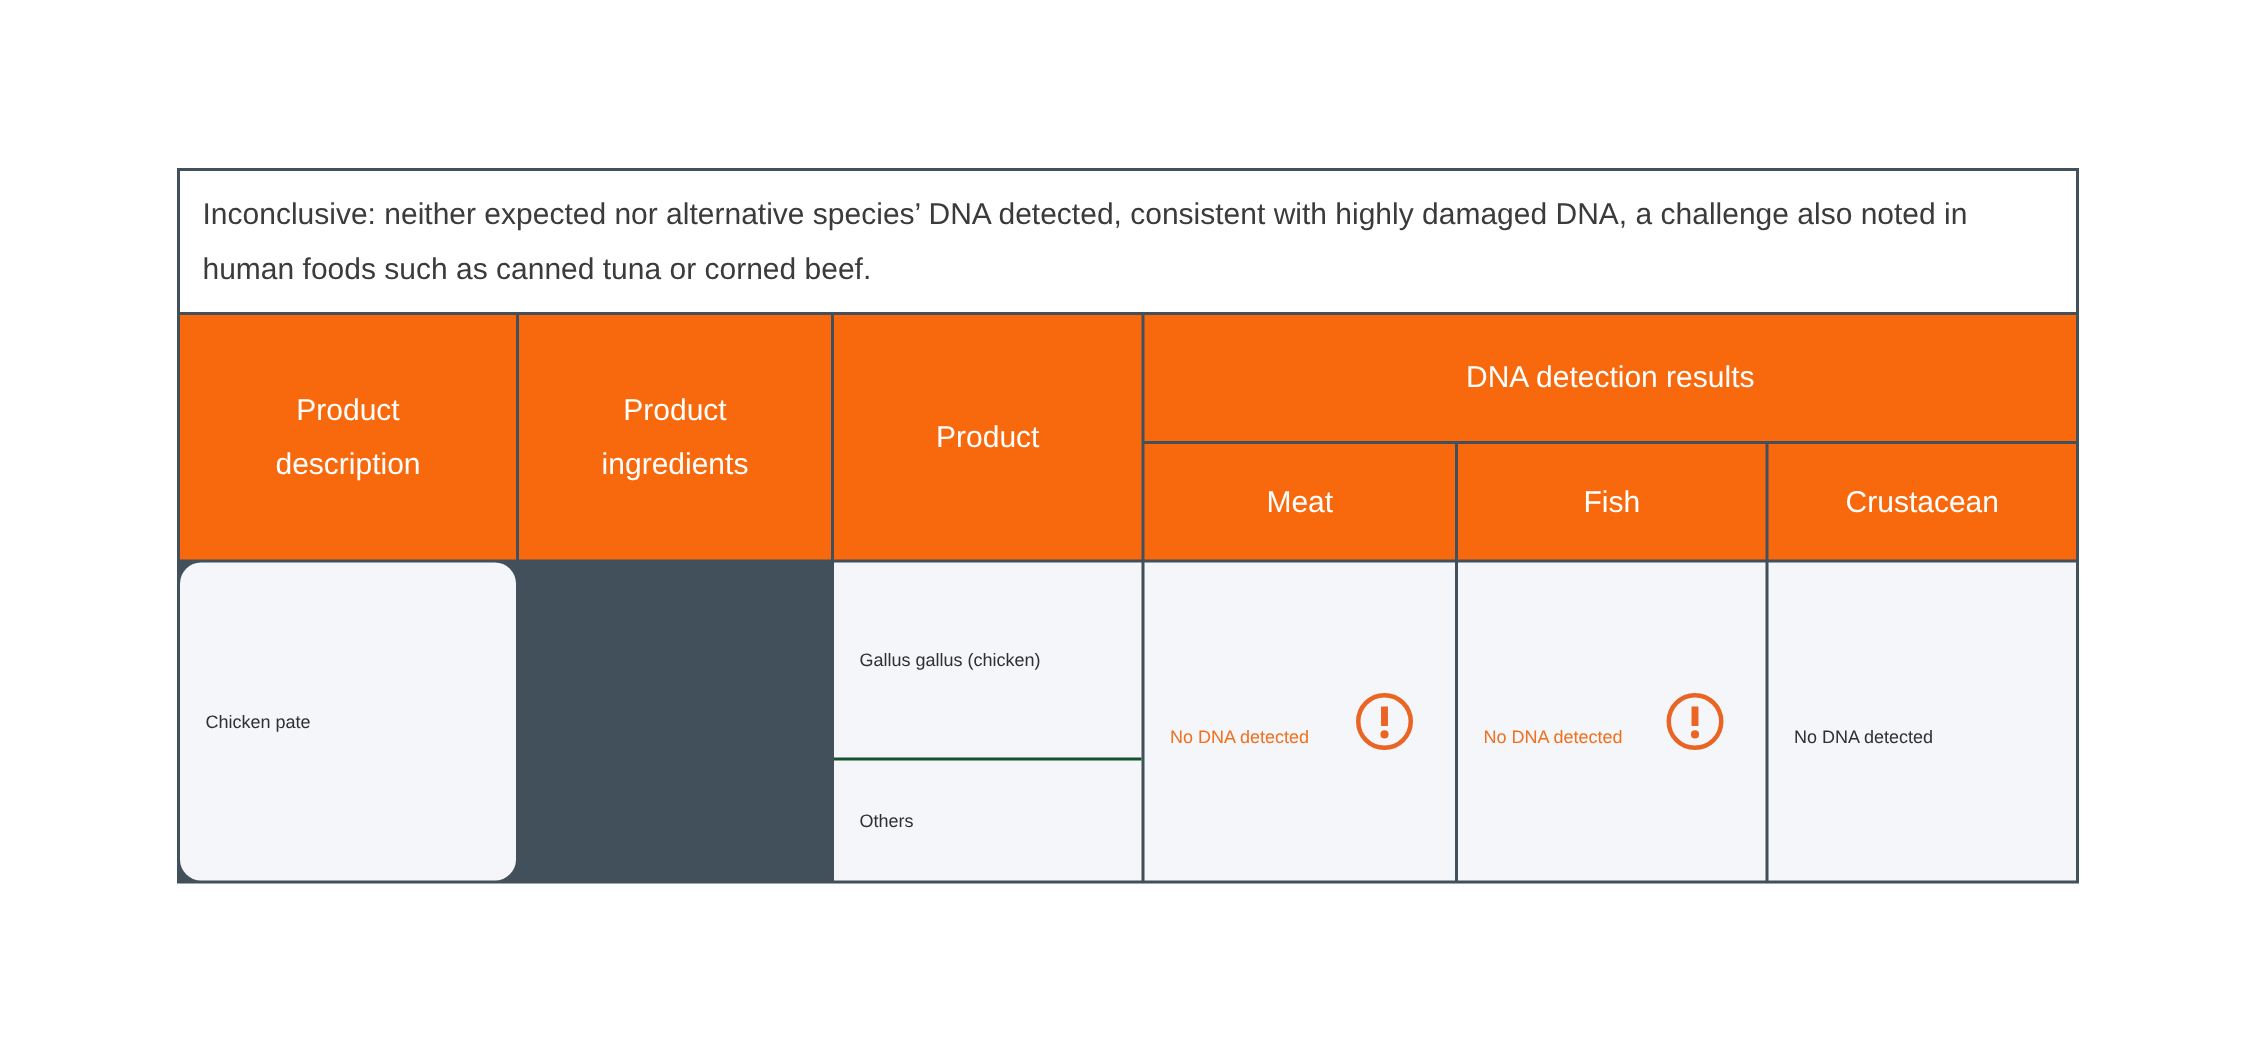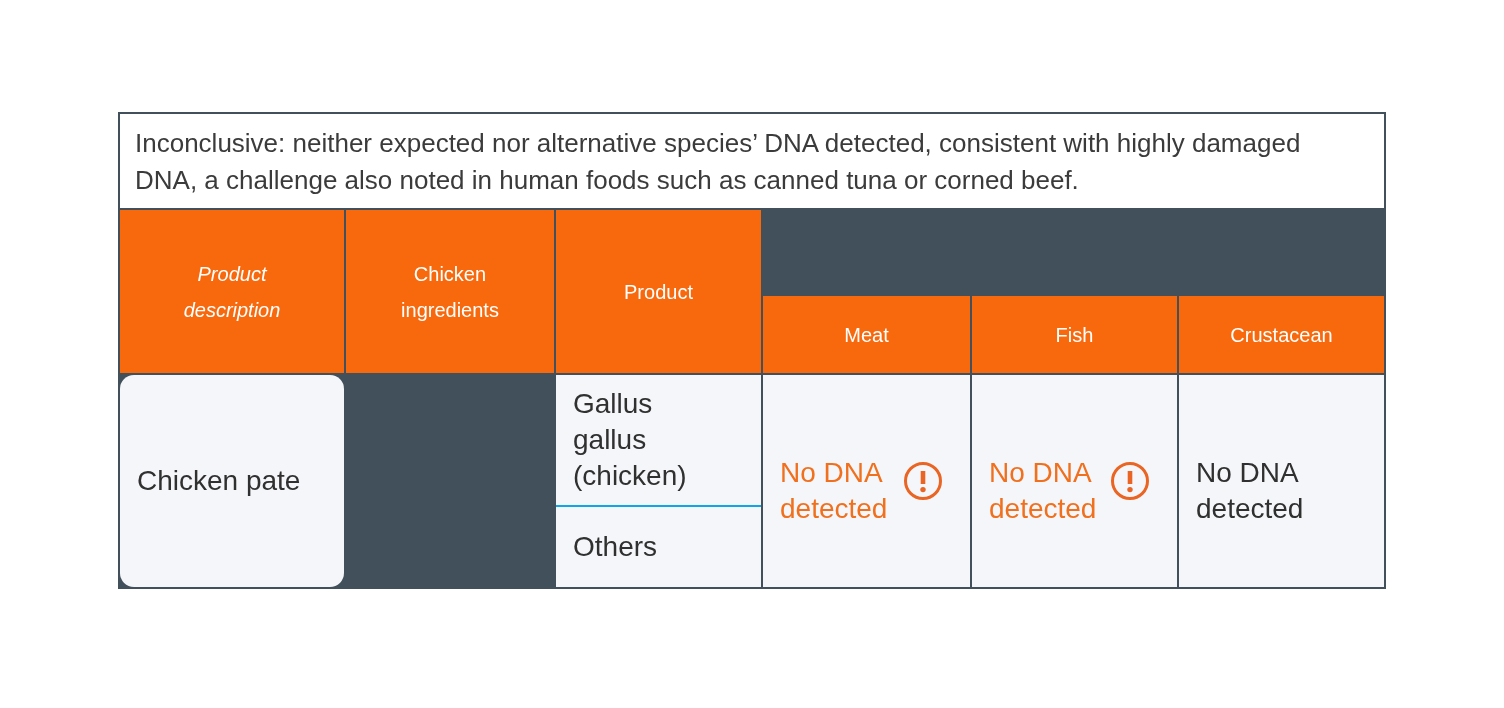--- a/index.html
+++ b/index.html
@@ -22,21 +22,21 @@
     width: 1268px;
   }
   
   .note {
     box-sizing: border-box;
     width: 1268px;
     height: 98px;
     border: 2px solid #42505B;
     background: #ffffff;
     padding: 11px 15px 0 15px;
-    font-size: 26px;
+    font-size: 20px;
     line-height: 37px;
     color: #3B3B3B;
   }
   
   .grid {
     box-sizing: border-box;
     margin-top: -2px;
     width: 1268px;
     display: grid;
     grid-template-columns: 224px 208px 205px 207px 205px 205px;
@@ -58,54 +58,54 @@
   .h-product     { grid-column: 1; grid-row: 1 / 3; }
   .h-ingredients { grid-column: 2; grid-row: 1 / 3; }
   .h-expected    { grid-column: 3; grid-row: 1 / 3; }
   .h-dna         { grid-column: 4 / 7; grid-row: 1; }
   .h-meat        { grid-column: 4; grid-row: 2; }
   .h-fish        { grid-column: 5; grid-row: 2; }
   .h-crust       { grid-column: 6; grid-row: 2; text-align: right; }
   .dcell {
     background: #F4F6F9;
     color: #303030;
-    font-size: 28px;
+    font-size: 12px;
     line-height: 36px;
     display: flex;
     align-items: center;
   }
   .d-product     { grid-column: 1; grid-row: 3; padding-left: 17px; border-radius: 14px; }
   .d-ingredients { grid-column: 2; grid-row: 3; padding-left: 17px; }
   .d-expected    { grid-column: 3; grid-row: 3; padding: 0; flex-direction: column; align-items: stretch; }
   .d-meat        { grid-column: 4; grid-row: 3; }
   .d-fish        { grid-column: 5; grid-row: 3; }
   .d-crust       { grid-column: 6; grid-row: 3; }
   .exp-top {
     box-sizing: border-box;
     height: 130px;
     display: flex;
     align-items: center;
     padding-left: 17px;
   }
   .exp-bottom {
     flex: 1;
-    border-top: 2px solid #0ea5e9;
+    border-top: 2px solid #14532d;
     display: flex;
     align-items: center;
     padding-left: 17px;
   }
   .result {
     justify-content: space-between;
     padding: 0 26px 0 17px;
   }
   .result-text { max-width: 108px; margin-top: 20px; }
   .orange-text { color: #F0701E; }
   .narrow-110 { max-width: 112px; display: inline-block; }
   .narrow-118 { max-width: 118px; display: inline-block; }
-  .narrow-140 { max-width: 140px; display: inline-block; font-style: italic; }
+  .narrow-140 { max-width: 140px; display: inline-block; }
   .narrow-150 { max-width: 156px; display: inline-block; }
   .warn-icon {
     flex: 0 0 auto;
     width: 42px;
     height: 42px;
     display: block;
   }
 </style>
 </head>
 <body>
@@ -116,24 +116,27 @@
     <div class="note">
       <span>Inconclusive: neither expected nor alternative species’ DNA detected, consistent with highly damaged DNA, a challenge also noted in human foods such as canned tuna or corned beef.</span>
     </div>
 
     <div class="grid">
 
       <div class="hcell h-product">
         <span class="narrow-140">Product description</span>
       </div>
       <div class="hcell h-ingredients">
-        <span class="narrow-110">Chicken ingredients</span>
+        <span class="narrow-110">Product ingredients</span>
       </div>
       <div class="hcell h-expected">
         <span>Product</span>
+      </div>
+      <div class="hcell h-dna">
+        <span>DNA detection results</span>
       </div>
       <div class="hcell h-meat">
         <span>Meat</span>
       </div>
       <div class="hcell h-fish">
         <span>Fish</span>
       </div>
       <div class="hcell h-crust">
         <span>Crustacean</span>
       </div>

